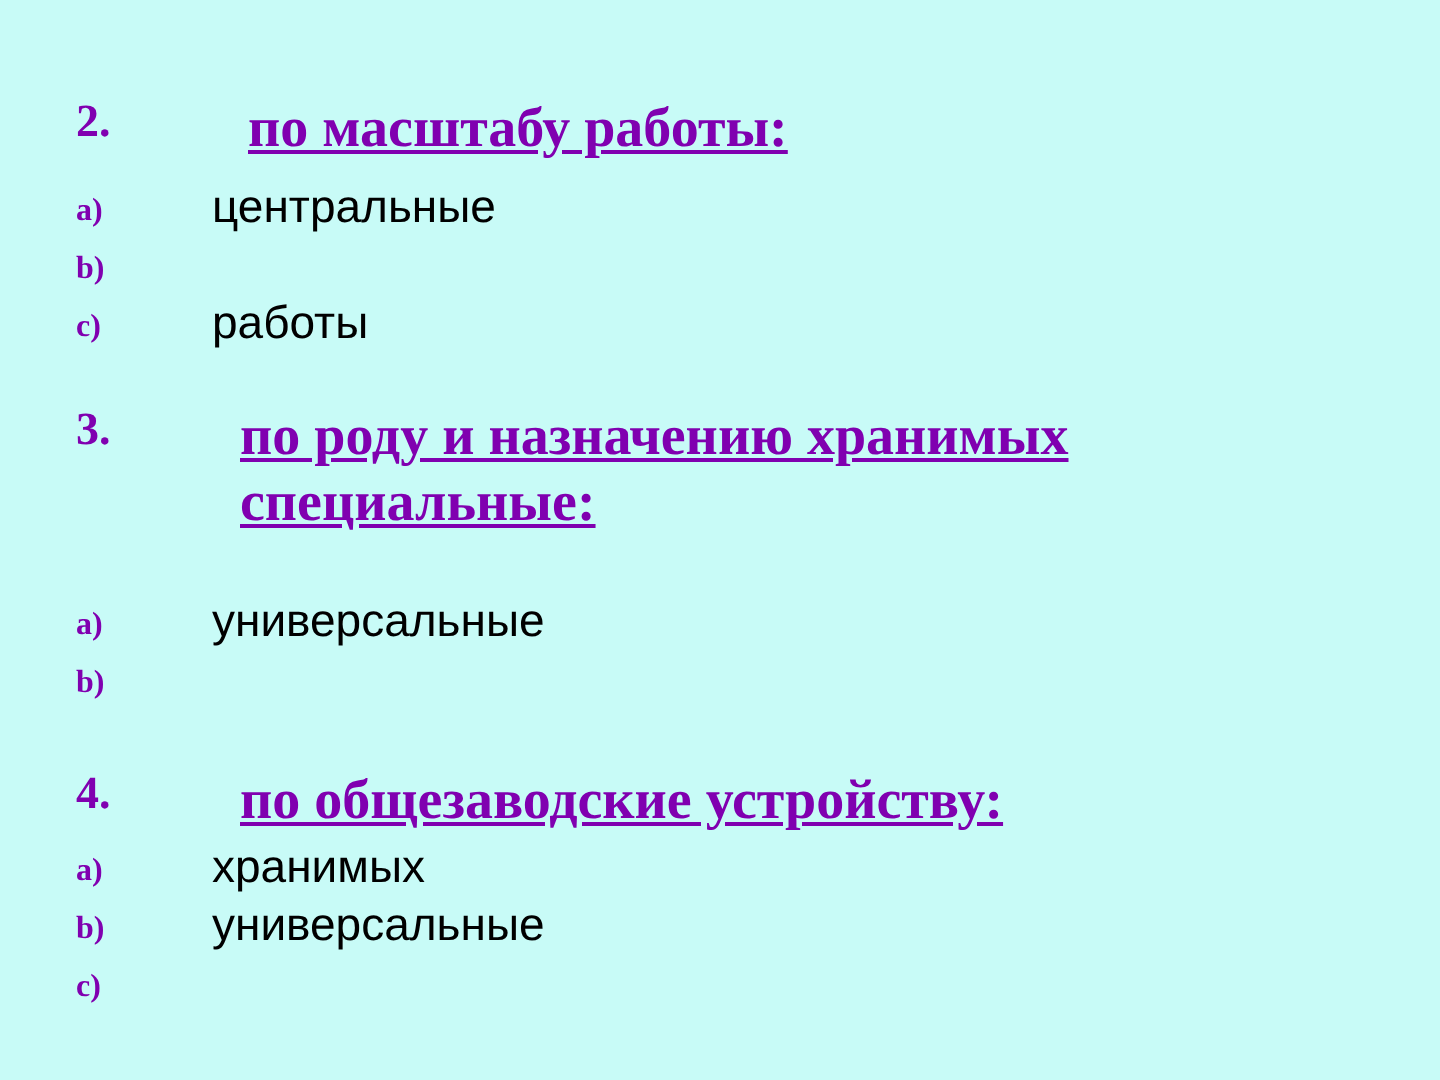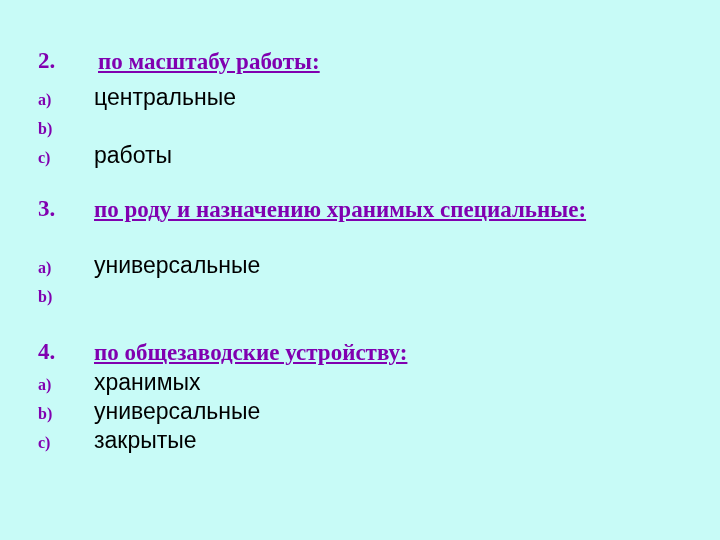--- a/index.html
+++ b/index.html
@@ -46,30 +46,32 @@
     line-height: 1.5;
     padding-top: 5px;
   }
   .text {
     flex: 1 1 auto;
   }
   .heading-text {
     color: #8000b0;
     font-family: "Liberation Serif", serif;
     font-weight: bold;
-    font-size: 23px;
+    font-size: 28px;
     line-height: 1.18;
     text-decoration: underline;
     text-underline-offset: 2px;
+    margin-left: 26px;
   }
   .item-text {
     color: #000000;
     font-family: "Liberation Sans", sans-serif;
     font-size: 23px;
     line-height: 1.22;
+    margin-left: 12px;
   }
   .block-heading {
     margin-bottom: 2px;
   }
   .gap-sm { height: 6px; }
   .gap-md { height: 26px; }
   .gap-lg { height: 30px; }
   .indent-heading { padding-left: 4px; }
 </style>
 </head>
@@ -119,17 +121,16 @@
     <div class="row">
       <span class="marker alpha">a)</span>
       <span class="text item-text">хранимых</span>
     </div>
     <div class="row">
       <span class="marker alpha">b)</span>
       <span class="text item-text">универсальные</span>
     </div>
     <div class="row">
       <span class="marker alpha">c)</span>
-      <span class="text item-text">закрытые</span>
     </div>
 
   </div>
 </div>
 
 </body></html>

